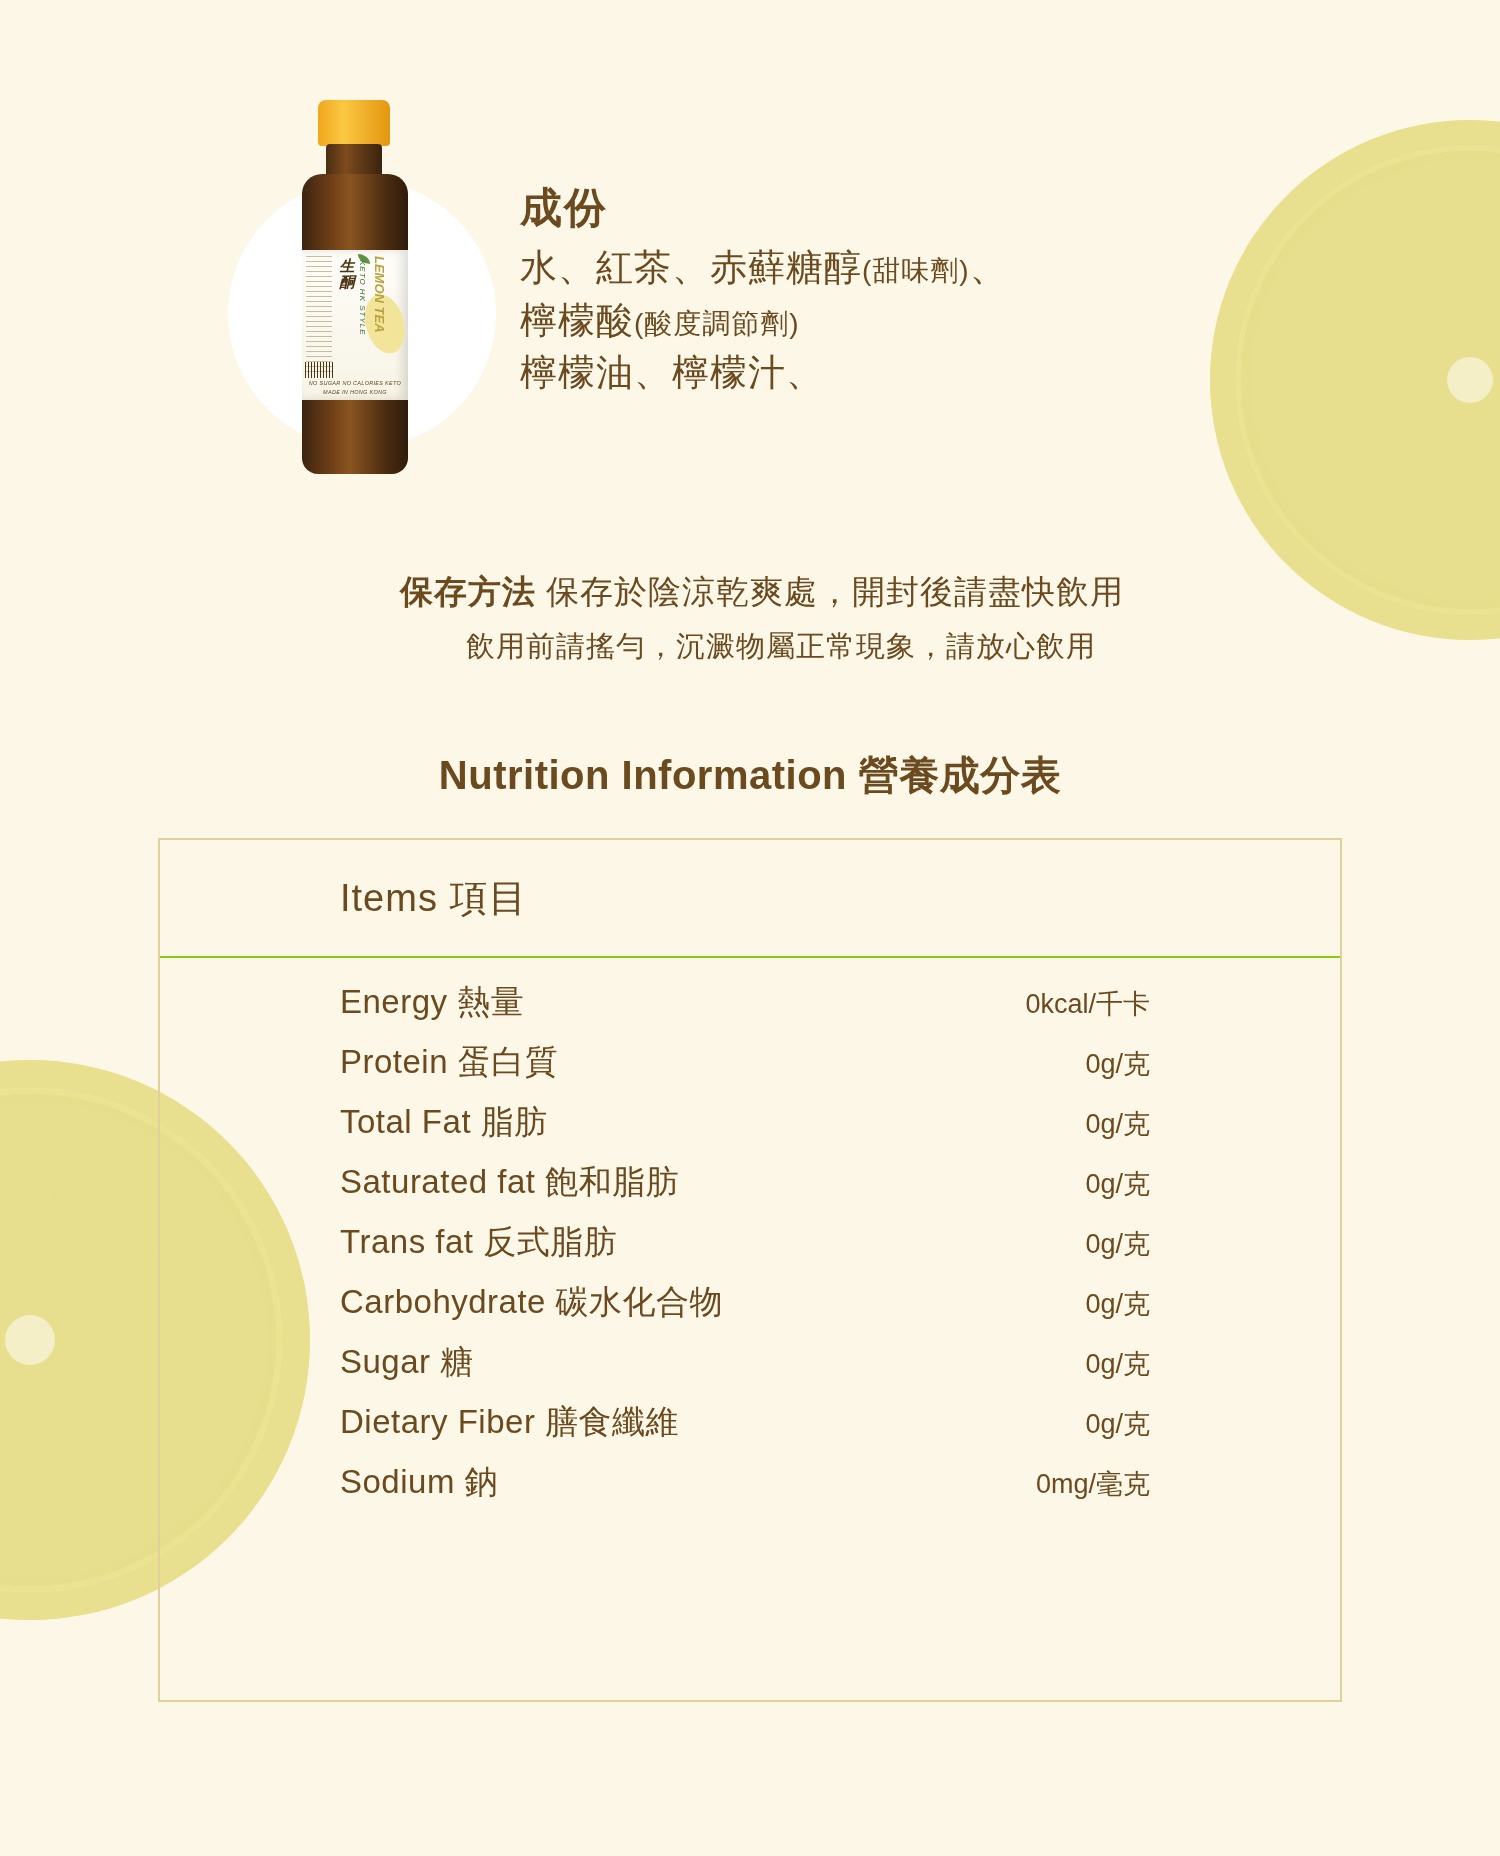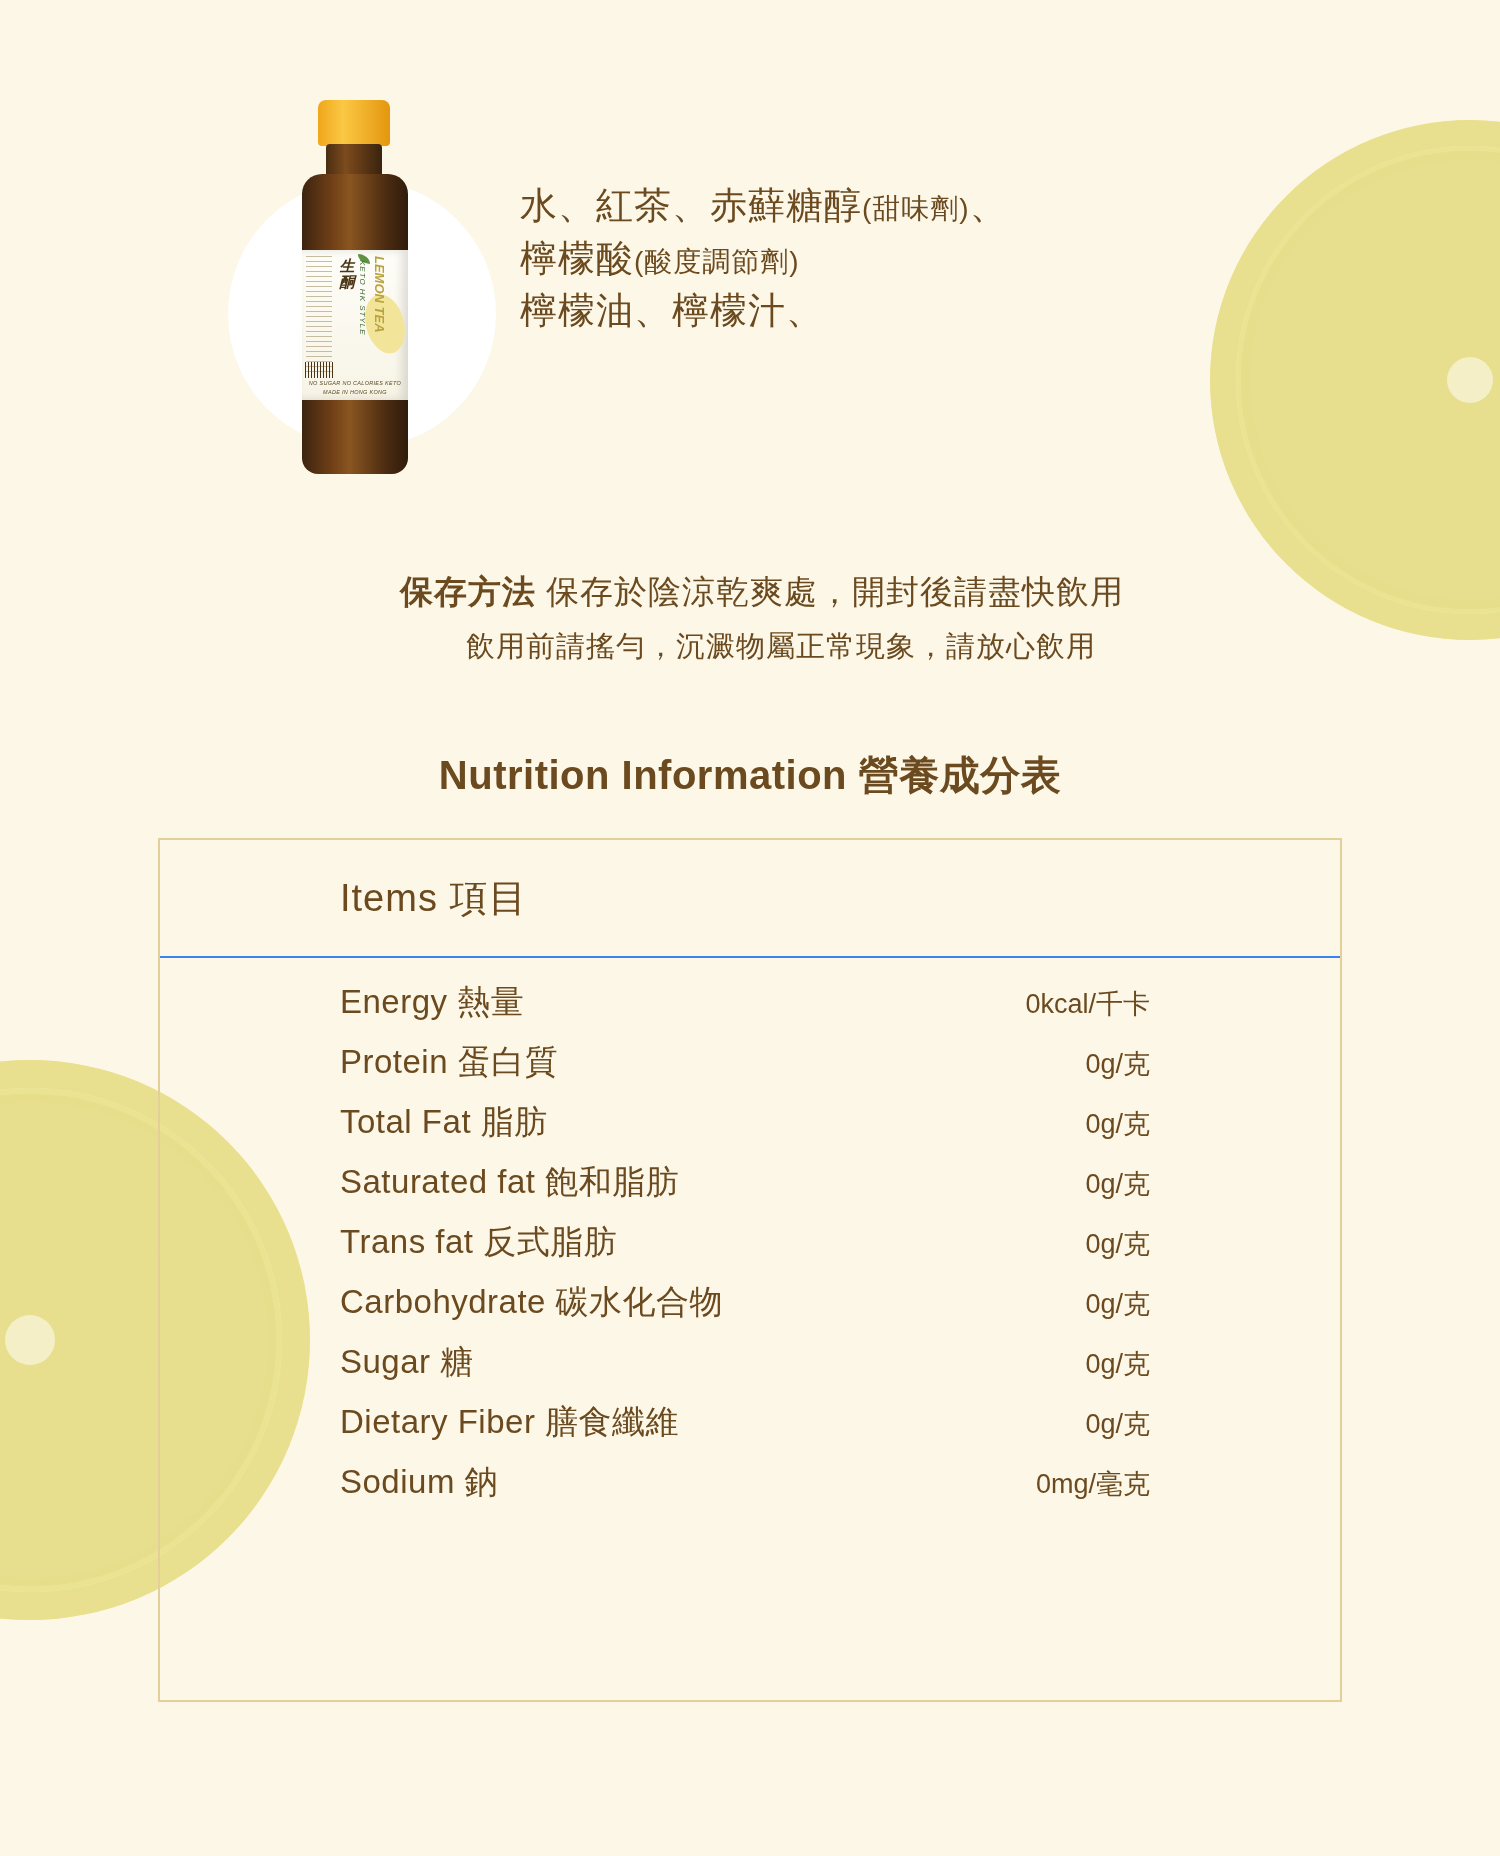--- a/index.html
+++ b/index.html
@@ -252,21 +252,21 @@
   .nutrition-box {
     position: absolute;
     left: 158px; top: 838px;
     width: 1184px;
     height: 864px;
     border: 2px solid #e3cf9a;
     box-sizing: border-box;
   }
   .nb-head {
     height: 116px;
-    border-bottom: 2px solid #3b82f6;
+    border-bottom: 2px solid #84cc16;
     display: flex;
     align-items: center;
     text-align: center;
   }
   .nb-head .col-item {
     padding-left: 180px;
     font-size: 38px;
     color: #6b4a1f;
     letter-spacing: 1px;
   }
@@ -344,20 +344,21 @@
         <div class="lbl-sub">KETO HK STYLE</div>
         <div class="lbl-en">LEMON TEA</div>
         <div class="lbl-barcode"></div>
         <div class="lbl-foot">NO SUGAR NO CALORIES KETO</div>
         <div class="lbl-foot2">MADE IN HONG KONG</div>
       </div>
     </div>
   </div>
 
   <div class="ingredients">
+    <div class="ing-heading">成份</div>
 
     <div class="ing-line">
       <span>水、紅茶、赤蘚糖醇</span><span class="sm">(甜味劑)</span><span>、</span>
     </div>
     <div class="ing-line">
       <span>檸檬酸</span><span class="sm">(酸度調節劑)</span>
     </div>
     <div class="ing-line">
       <span>檸檬油、檸檬汁、</span>
     </div>

